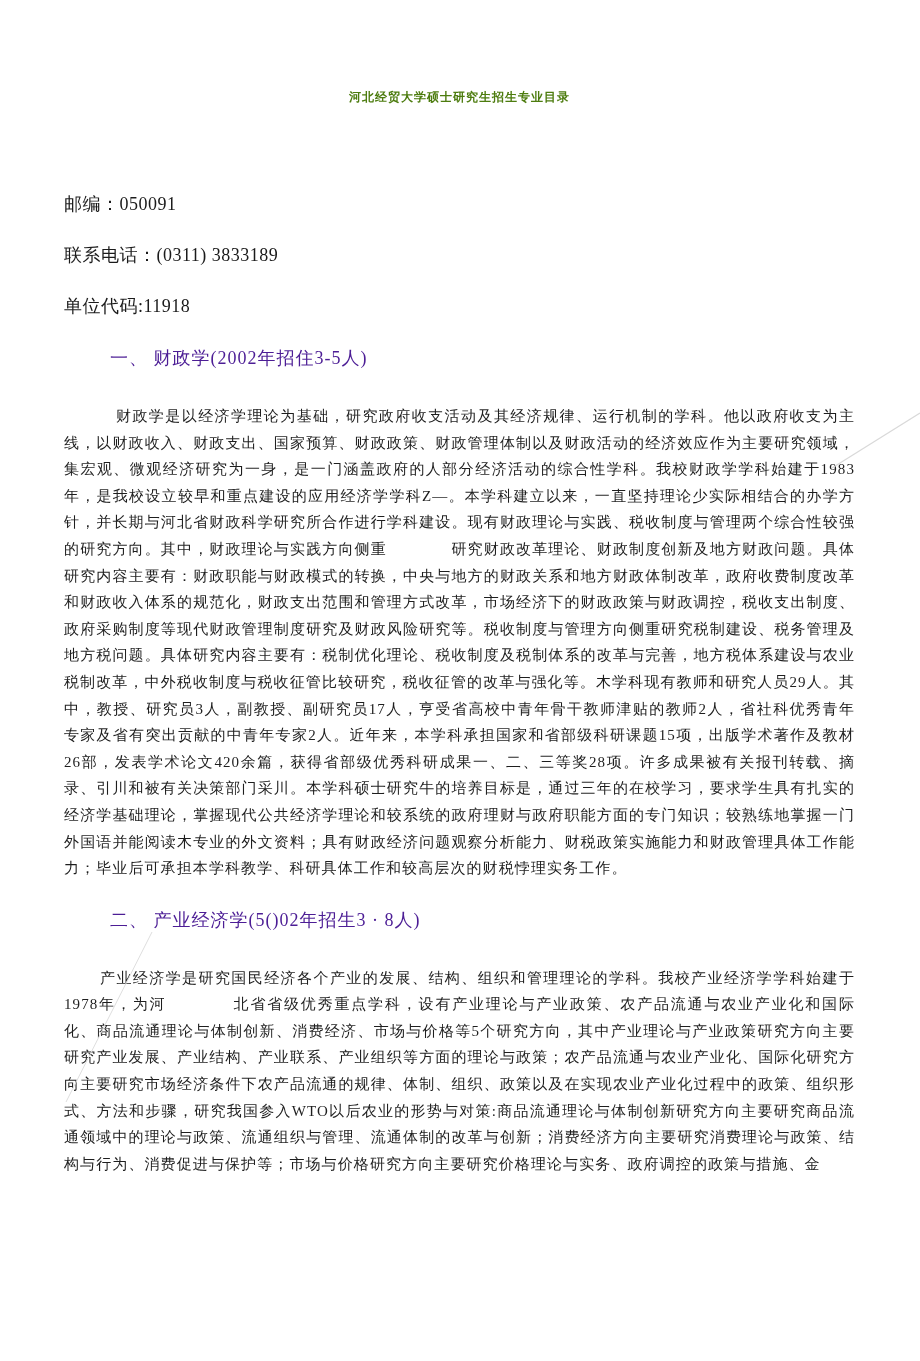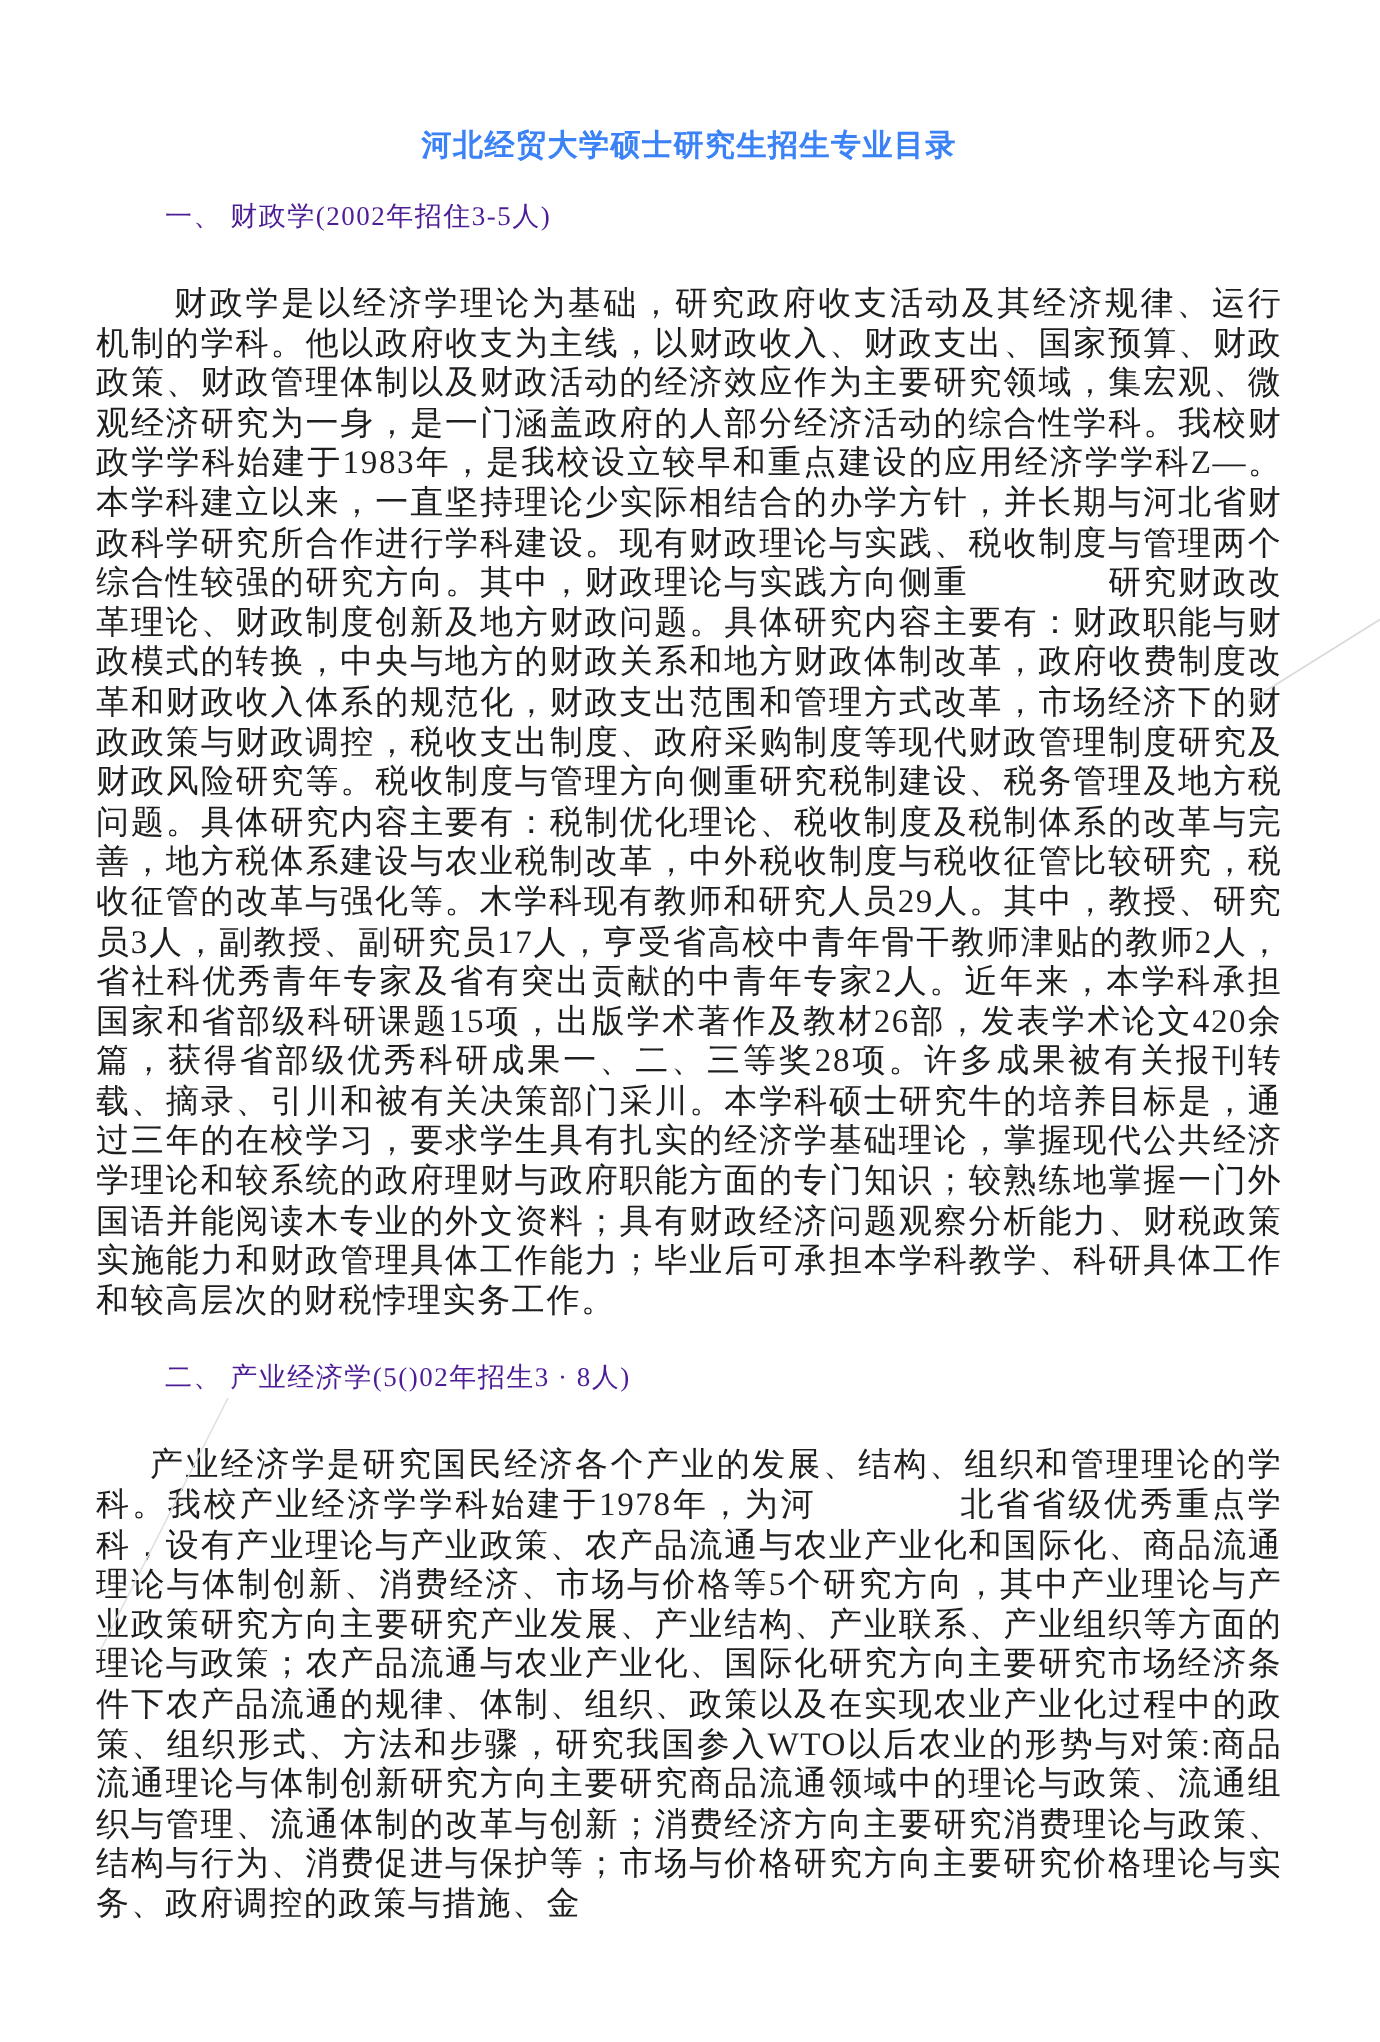--- a/index.html
+++ b/index.html
@@ -23,24 +23,24 @@
     box-sizing: border-box;
   }
   .content {
     padding: 0 65px 0 64px;
   }
   .doc-title {
     margin: 84px 0 0 0;
     text-align: center;
     font-family: "Liberation Sans", "DejaVu Sans", sans-serif;
     font-weight: bold;
-    font-size: 20px;
+    font-size: 12px;
     line-height: 26px;
     letter-spacing: 1px;
-    color: #3b82f6;
+    color: #4d7c0f;
   }
   .info-block {
     margin-top: 84px;
   }
   .info-line {
     margin: 0 0 31px 0;
     font-size: 18px;
     line-height: 20px;
     letter-spacing: 0.5px;
     color: #1b1b1b;
@@ -52,21 +52,21 @@
     font-weight: normal;
     line-height: 23px;
     letter-spacing: 1px;
     color: #4c1d95;
   }
   .section-heading.second {
     margin-top: 27px;
   }
   .body-paragraph {
     margin: 33px 0 0 0;
-    font-size: 22px;
+    font-size: 15px;
     line-height: 26.6px;
     letter-spacing: 1.1px;
     text-align: justify;
     text-justify: inter-ideograph;
     color: #1e1e1e;
   }
   .indent-3 { text-indent: 52px; }
   .indent-2 { text-indent: 36px; }
   .artifacts {
     position: absolute;
@@ -78,20 +78,25 @@
   }
 </style>
 </head>
 <body>
 
 <div class="page">
   <div class="content">
 
     <h1 class="doc-title">河北经贸大学硕士研究生招生专业目录</h1>
 
+    <div class="info-block">
+      <p class="info-line"><span>邮编：</span><span>050091</span></p>
+      <p class="info-line"><span>联系电话：</span><span>(0311) 3833189</span></p>
+      <p class="info-line"><span>单位代码:</span><span>11918</span></p>
+    </div>
 
     <section>
       <h2 class="section-heading">一、 财政学(2002年招住3-5人)</h2>
       <p class="body-paragraph indent-3">财政学是以经济学理论为基础，研究政府收支活动及其经济规律、运行机制的学科。他以政府收支为主线，以财政收入、财政支出、国家预算、财政政策、财政管理体制以及财政活动的经济效应作为主要研究领域，集宏观、微观经济研究为一身，是一门涵盖政府的人部分经济活动的综合性学科。我校财政学学科始建于1983年，是我校设立较早和重点建设的应用经济学学科Z—。本学科建立以来，一直坚持理论少实际相结合的办学方针，并长期与河北省财政科学研究所合作进行学科建设。现有财政理论与实践、税收制度与管理两个综合性较强的研究方向。其中，财政理论与实践方向侧重　　　　研究财政改革理论、财政制度创新及地方财政问题。具体研究内容主要有：财政职能与财政模式的转换，中央与地方的财政关系和地方财政体制改革，政府收费制度改革和财政收入体系的规范化，财政支出范围和管理方式改革，市场经济下的财政政策与财政调控，税收支出制度、政府采购制度等现代财政管理制度研究及财政风险研究等。税收制度与管理方向侧重研究税制建设、税务管理及地方税问题。具体研究内容主要有：税制优化理论、税收制度及税制体系的改革与完善，地方税体系建设与农业税制改革，中外税收制度与税收征管比较研究，税收征管的改革与强化等。木学科现有教师和研究人员29人。其中，教授、研究员3人，副教授、副研究员17人，亨受省高校中青年骨干教师津贴的教师2人，省社科优秀青年专家及省有突出贡献的中青年专家2人。近年来，本学科承担国家和省部级科研课题15项，出版学术著作及教材26部，发表学术论文420余篇，获得省部级优秀科研成果一、二、三等奖28项。许多成果被有关报刊转载、摘录、引川和被有关决策部门采川。本学科硕士研究牛的培养目标是，通过三年的在校学习，要求学生具有扎实的经济学基础理论，掌握现代公共经济学理论和较系统的政府理财与政府职能方面的专门知识；较熟练地掌握一门外国语并能阅读木专业的外文资料；具有财政经济问题观察分析能力、财税政策实施能力和财政管理具体工作能力；毕业后可承担本学科教学、科研具体工作和较高层次的财税悖理实务工作。</p>
     </section>
 
     <section>
       <h2 class="section-heading second">二、 产业经济学(5()02年招生3 · 8人)</h2>
       <p class="body-paragraph indent-2">产业经济学是研究国民经济各个产业的发展、结构、组织和管理理论的学科。我校产业经济学学科始建于1978年，为河　　　　北省省级优秀重点学科，设有产业理论与产业政策、农产品流通与农业产业化和国际化、商品流通理论与体制创新、消费经济、市场与价格等5个研究方向，其中产业理论与产业政策研究方向主要研究产业发展、产业结构、产业联系、产业组织等方面的理论与政策；农产品流通与农业产业化、国际化研究方向主要研究市场经济条件下农产品流通的规律、体制、组织、政策以及在实现农业产业化过程中的政策、组织形式、方法和步骤，研究我国参入WTO以后农业的形势与对策:商品流通理论与体制创新研究方向主要研究商品流通领域中的理论与政策、流通组织与管理、流通体制的改革与创新；消费经济方向主要研究消费理论与政策、结构与行为、消费促进与保护等；市场与价格研究方向主要研究价格理论与实务、政府调控的政策与措施、金</p>
     </section>

